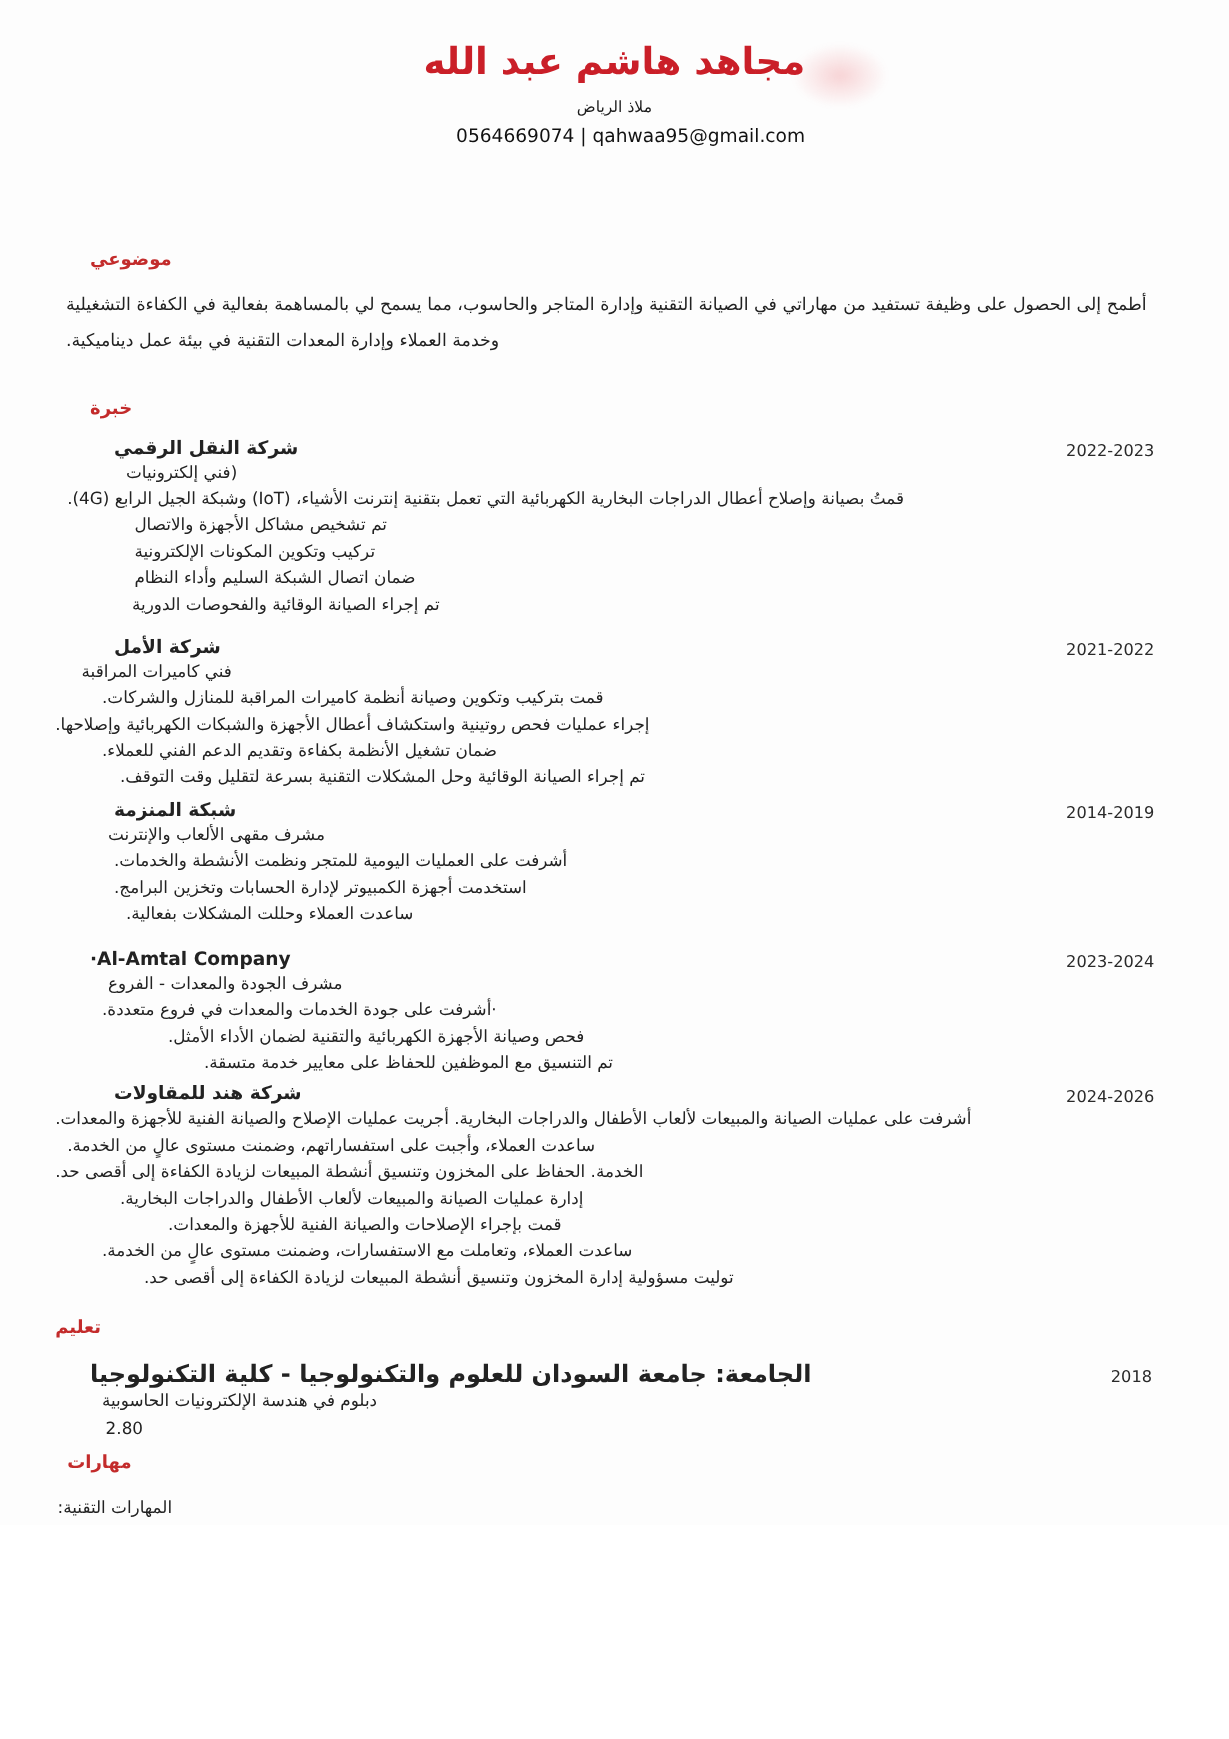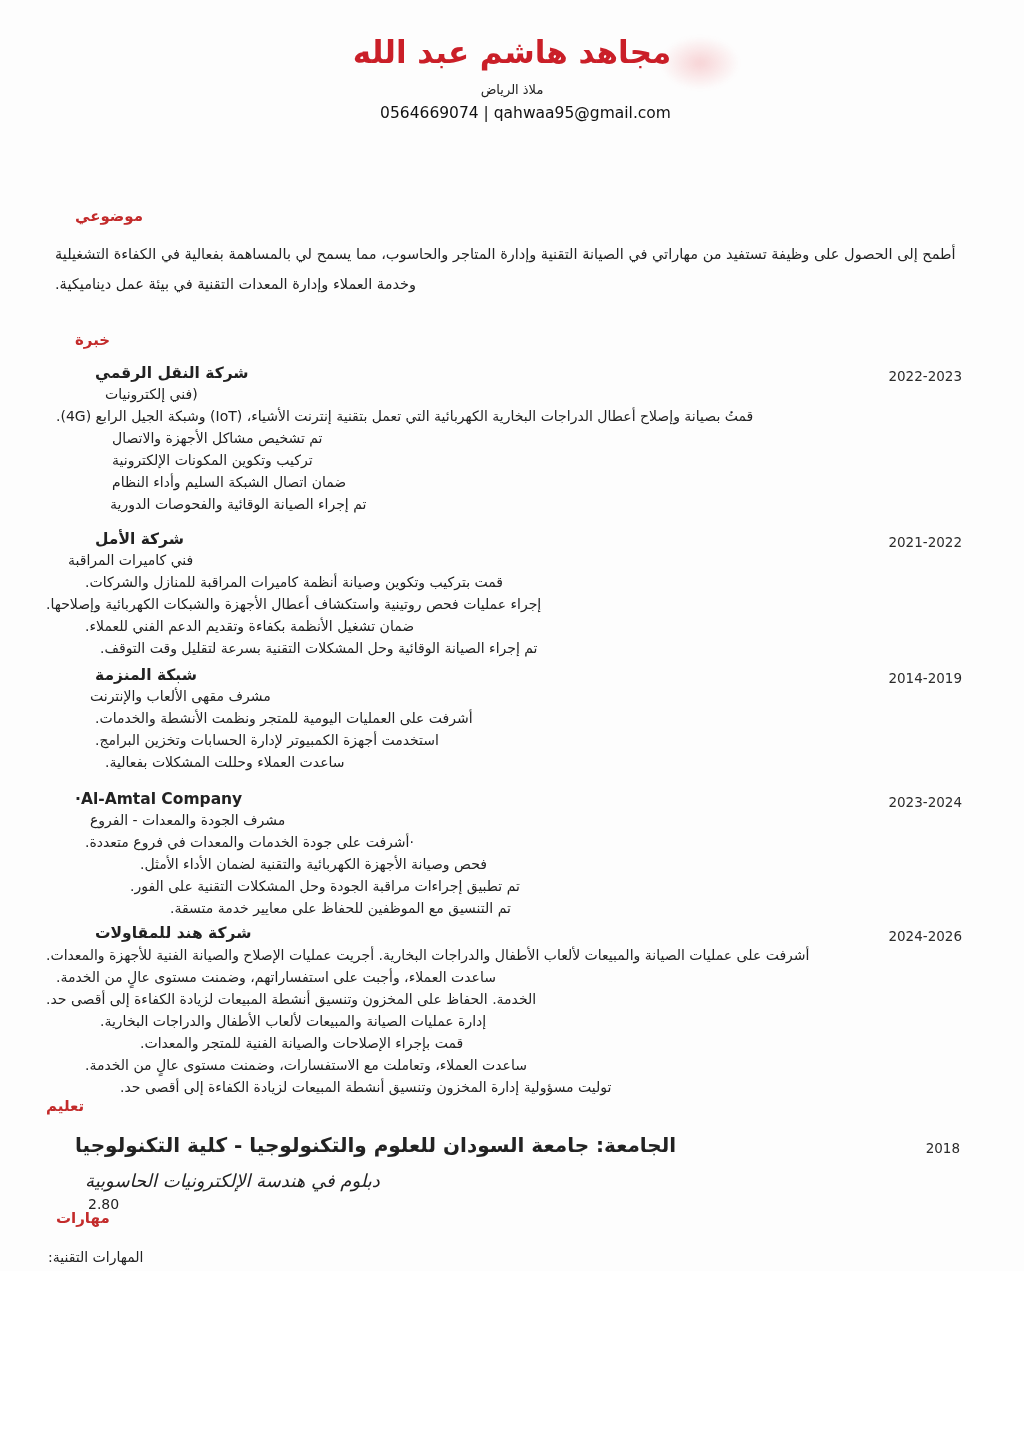--- a/index.html
+++ b/index.html
@@ -20,21 +20,21 @@
 
   .obj { font-size:14.5px; line-height:30px; margin:13px 57px 0 55px; }
 
   .jrow { position:relative; line-height:22px; }
   .co { font-size:15.5px; font-weight:bold; display:inline-block; }
   .jdate { position:absolute; right:62px; top:3px; font-size:13.5px; color:#2a2a2a; direction:ltr; font-weight:normal; }
   .role { font-size:14px; line-height:21px; }
   .bl { font-size:14px; line-height:22px; }
 
   .school { font-size:20px; font-weight:bold; display:inline-block; }
-  .degree { font-size:18px; line-height:20px; margin-top:13px;font-style:italic; }
+  .degree { font-size:14px; line-height:20px; margin-top:0; }
   .gpa { font-size:14px; margin-top:5px; direction:ltr; text-align:left; }
 
   .skill { font-size:14px; line-height:24.5px; }
 
   .footer { position:absolute; top:1392px; right:60px; direction:rtl; font-size:17.5px; color:#101010; }
   .cam { font-size:22px; font-weight:bold; unicode-bidi:isolate; direction:ltr; letter-spacing:.3px; }
 
   .artifact { position:absolute; left:660px; top:36px; width:80px; height:54px;
     background:radial-gradient(ellipse at center, rgba(232,88,96,.25), rgba(232,88,96,0) 70%);
     filter:blur(2px); pointer-events:none; }
@@ -97,34 +97,33 @@
     </div>
 
     <div>
       <div class="jrow" style="margin-top:15px">
         <span class="co" dir="ltr" style="margin-left:75px">·Al-Amtal Company</span>
         <span class="jdate">2023-2024</span>
       </div>
       <div class="role" style="margin-left:90px">مشرف الجودة والمعدات - الفروع</div>
       <div class="bl" style="margin-left:85px">·أشرفت على جودة الخدمات والمعدات في فروع متعددة.</div>
       <div class="bl" style="margin-left:140px">فحص وصيانة الأجهزة الكهربائية والتقنية لضمان الأداء الأمثل.</div>
-      <div class="bl" style="margin-left:130px">تم تطبيق إجراءات مراقبة الجودة وحل المشكلات التقنية على الفور.</div>
       <div class="bl" style="margin-left:170px">تم التنسيق مع الموظفين للحفاظ على معايير خدمة متسقة.</div>
     </div>
 
     <div>
       <div class="jrow" style="margin-top:3px">
         <span class="co" dir="ltr" style="margin-left:95px">شركة هند للمقاولات</span>
         <span class="jdate">2024-2026</span>
       </div>
       <div class="bl" style="margin-left:46px">أشرفت على عمليات الصيانة والمبيعات لألعاب الأطفال والدراجات البخارية. أجريت عمليات الإصلاح والصيانة الفنية للأجهزة والمعدات.</div>
       <div class="bl" style="margin-left:56px">ساعدت العملاء، وأجبت على استفساراتهم، وضمنت مستوى عالٍ من الخدمة.</div>
       <div class="bl" style="margin-left:46px">الخدمة. الحفاظ على المخزون وتنسيق أنشطة المبيعات لزيادة الكفاءة إلى أقصى حد.</div>
       <div class="bl" style="margin-left:100px">إدارة عمليات الصيانة والمبيعات لألعاب الأطفال والدراجات البخارية.</div>
-      <div class="bl" style="margin-left:140px">قمت بإجراء الإصلاحات والصيانة الفنية للمتجر والمعدات.</div>
+      <div class="bl" style="margin-left:140px">قمت بإجراء الإصلاحات والصيانة الفنية للأجهزة والمعدات.</div>
       <div class="bl" style="margin-left:85px">ساعدت العملاء، وتعاملت مع الاستفسارات، وضمنت مستوى عالٍ من الخدمة.</div>
       <div class="bl" style="margin-left:120px">توليت مسؤولية إدارة المخزون وتنسيق أنشطة المبيعات لزيادة الكفاءة إلى أقصى حد.</div>
     </div>
   </section>
 
   <section class="abs rtl" style="top:1096px">
     <div class="sec" style="margin-left:46px">تعليم</div>
     <div class="jrow" style="margin-top:18px">
       <span class="school" dir="ltr" style="margin-left:75px">الجامعة: جامعة السودان للعلوم والتكنولوجيا - كلية التكنولوجيا</span>
       <span class="jdate" style="right:64px">2018</span>

